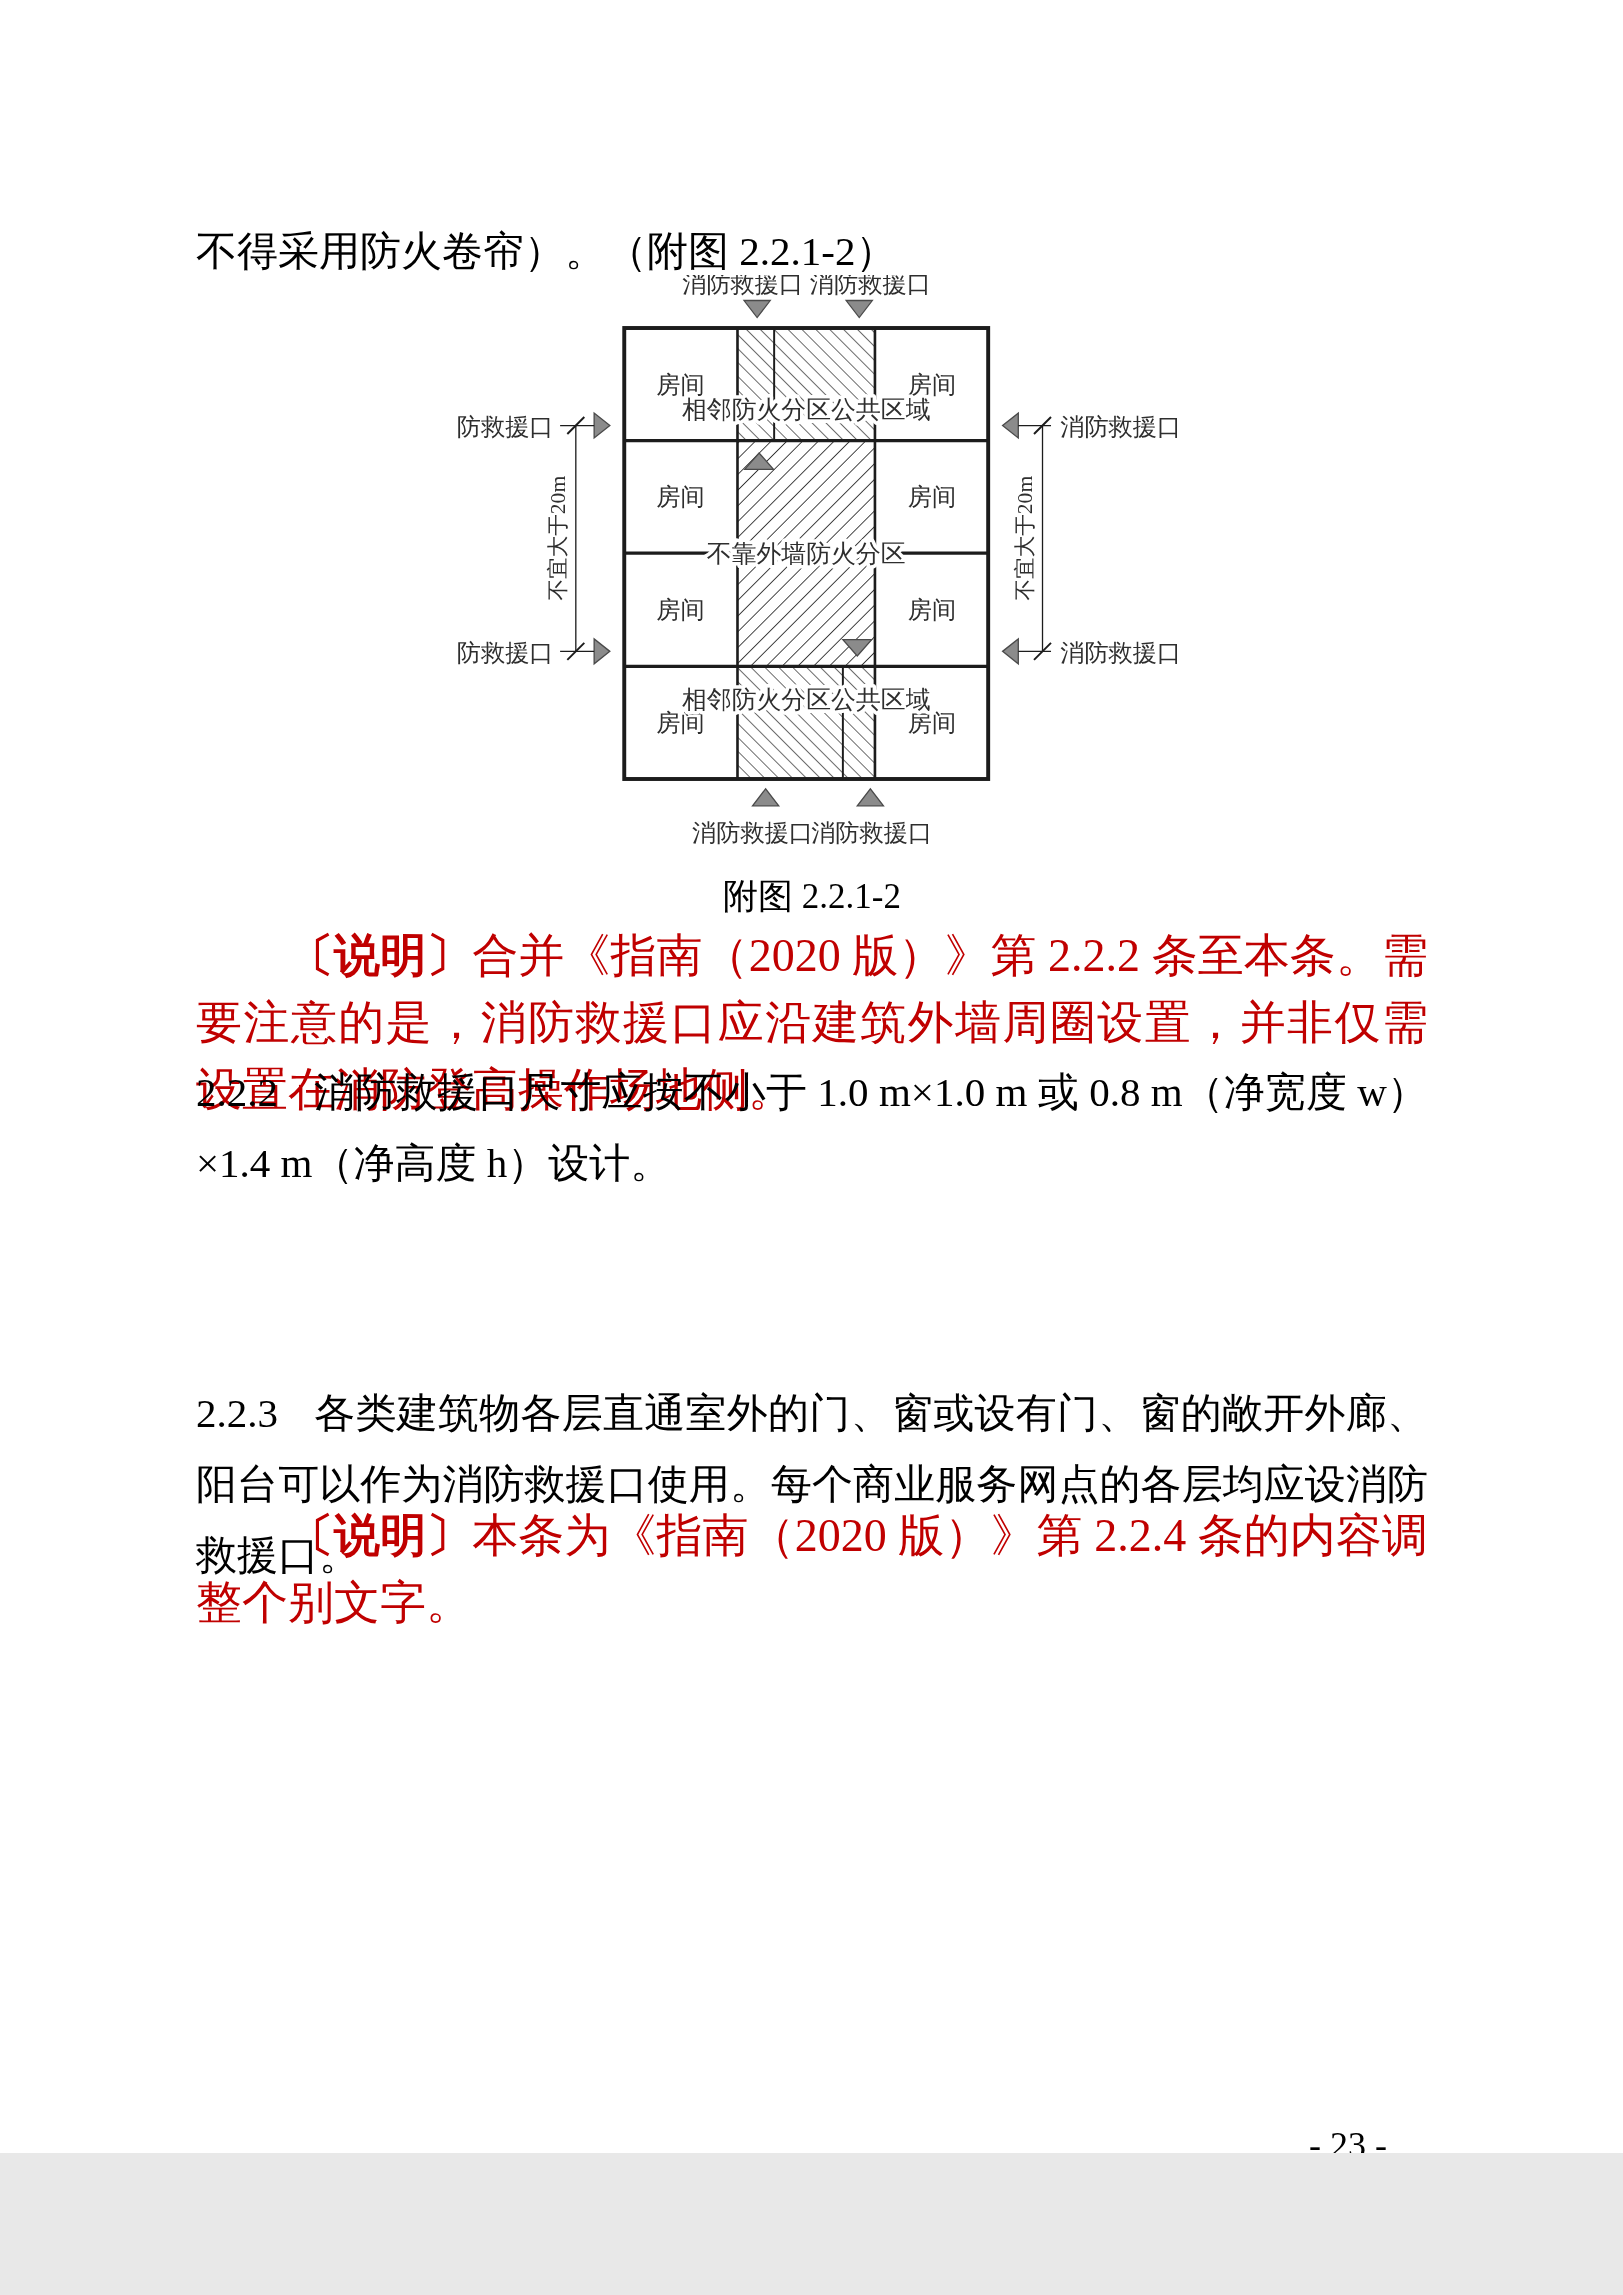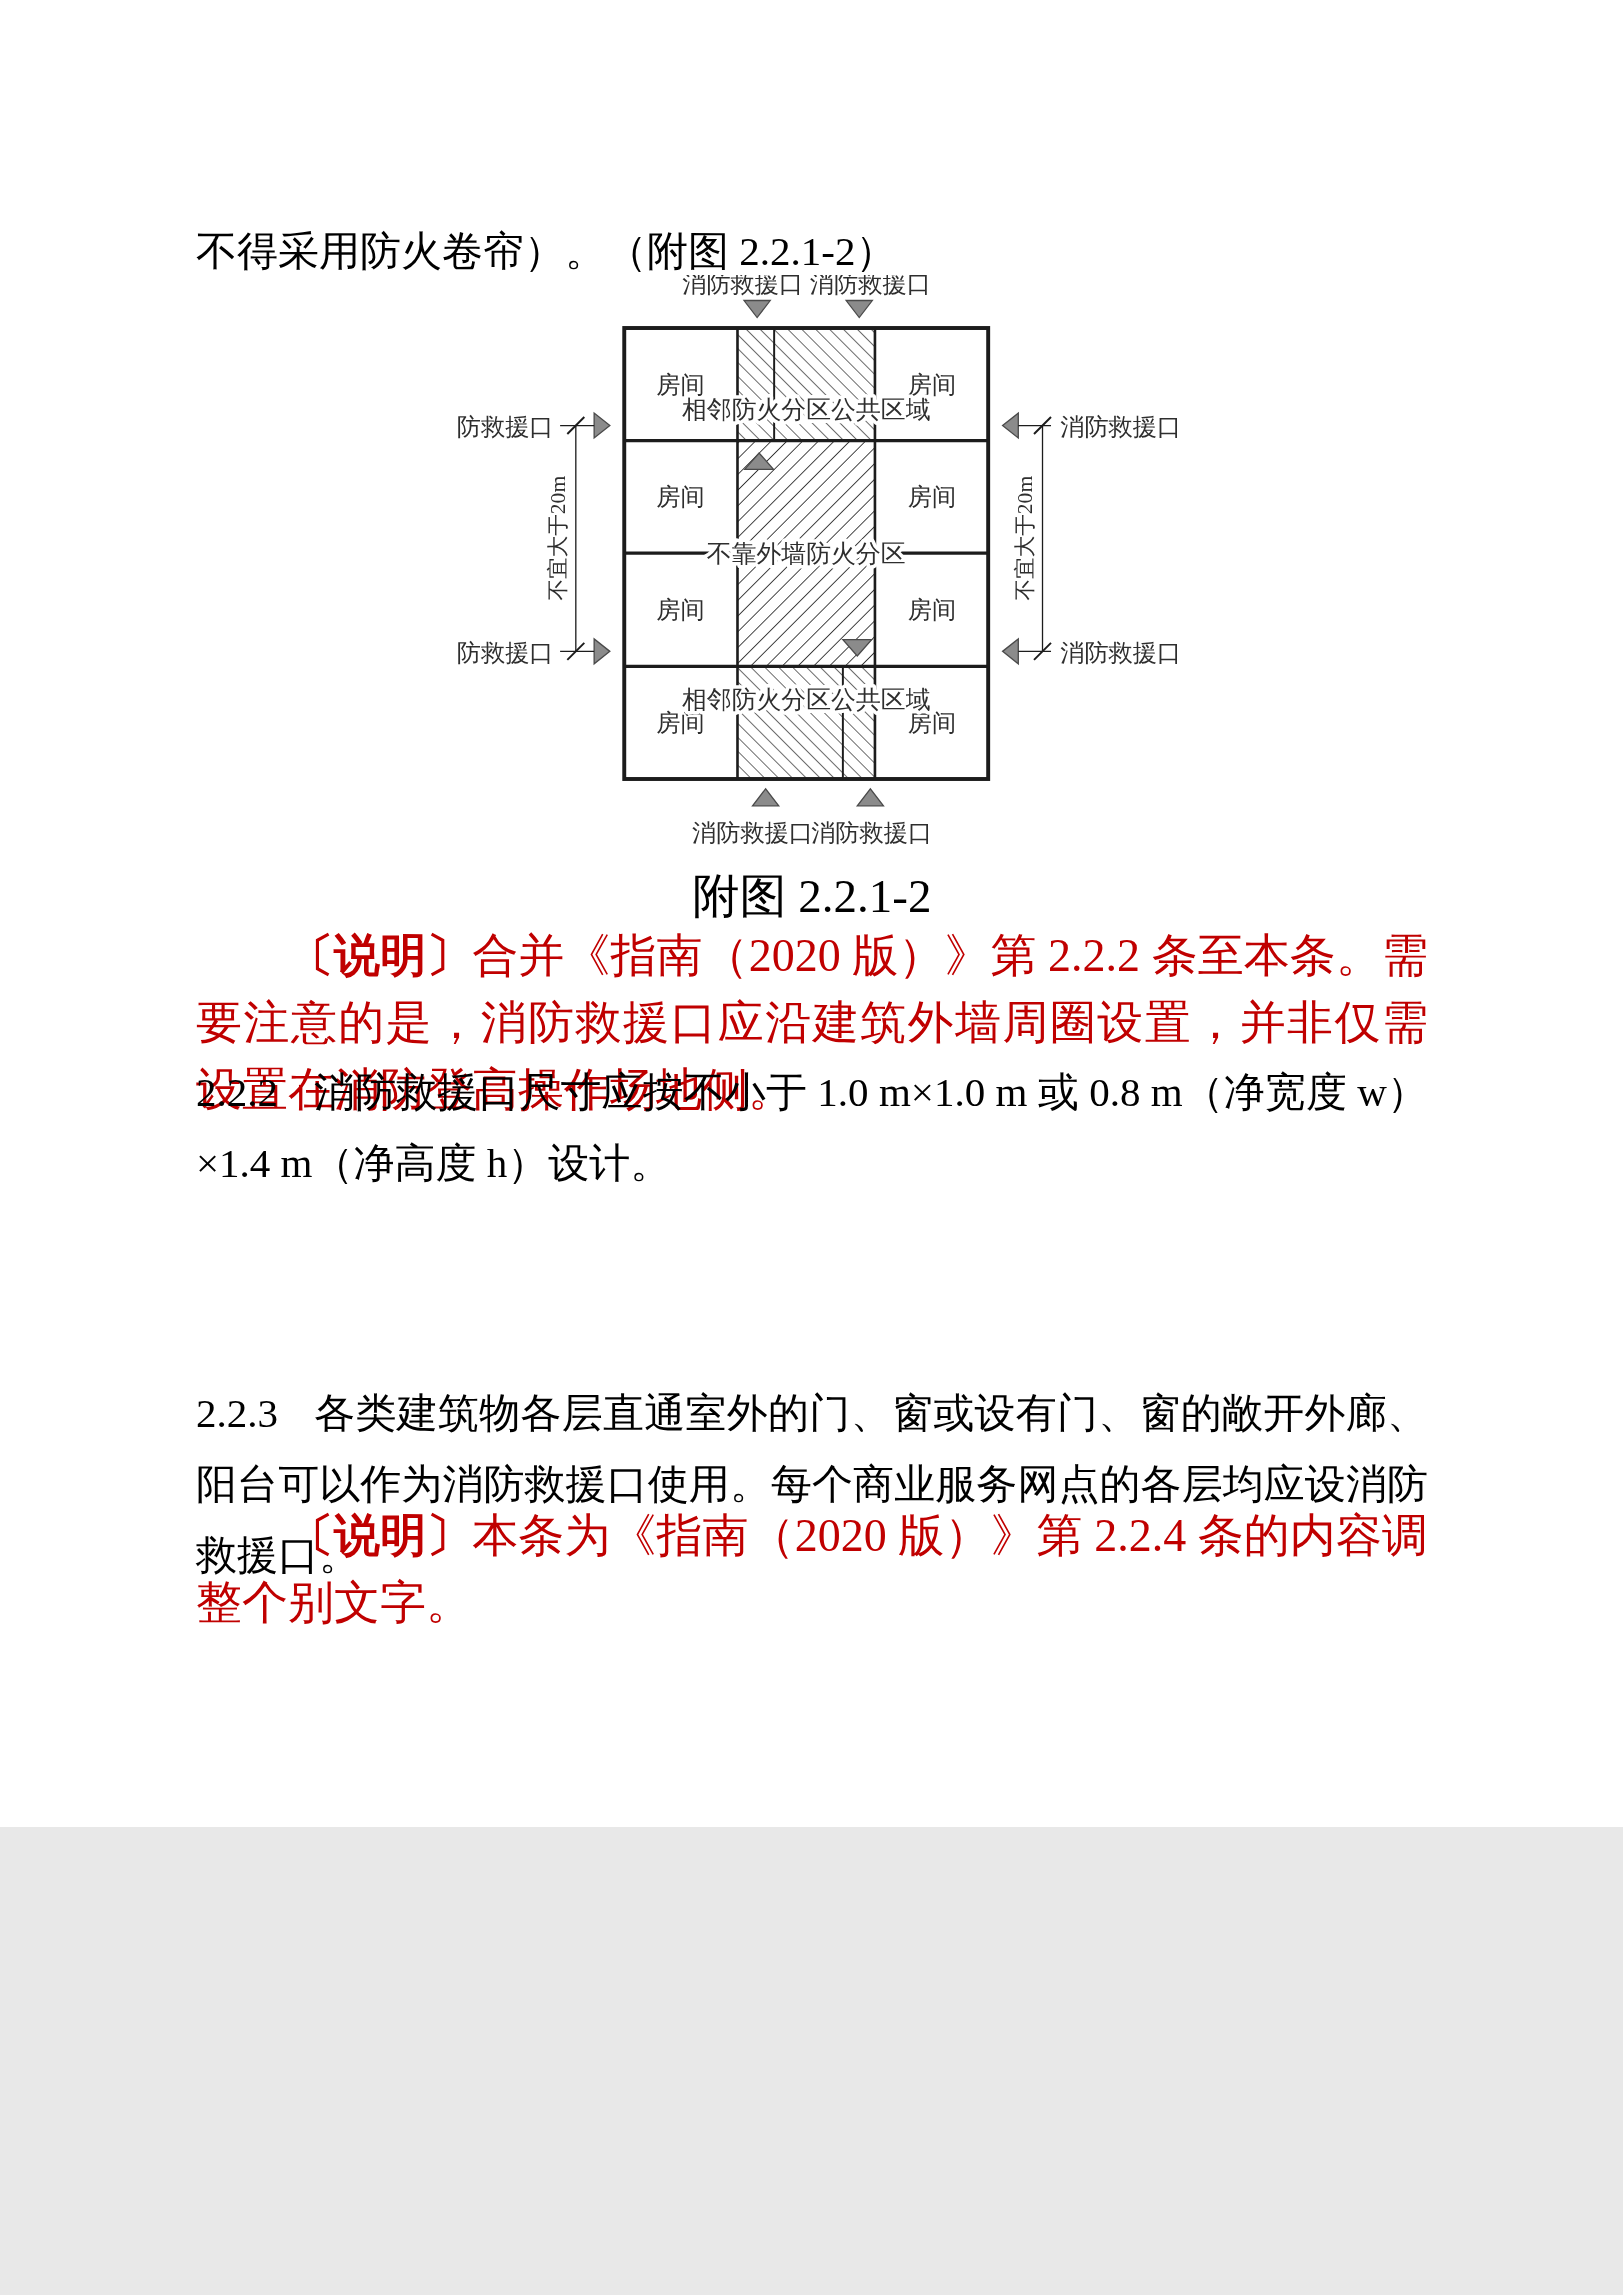--- a/index.html
+++ b/index.html
@@ -1,19 +1,19 @@
 <!DOCTYPE html>
 <html style="font-size:10.5px"><head>
 <meta charset="utf-8">
 <style>
   html, body { margin: 0; padding: 0; background: #e8e8e8; }
   .page {
     position: relative;
     width: 1623px;
-    height: 1827px;
+    height: 2153px;
     margin: 0 auto;
     background: #ffffff;
     overflow: hidden;
     font-family: "Liberation Serif", "DejaVu Serif", serif;
     color: #000;
   }
   p.body-text {
     position: absolute;
     left: 196px;
     width: 1232px;
@@ -38,21 +38,21 @@
   }
   .note-label { font-weight: bold; }
   .clause-num { margin-right: 36px; }
   .caption {
     position: absolute;
     left: 196px;
     top: 875px;
     width: 1232px;
     margin: 0;
     text-align: center;
-    font-size: 47px;
+    font-size: 35px;
     line-height: 43px;
     color: #000000;
   }
   .page-number {
     position: absolute;
     top: 2126px;
     left: 1276px;
     width: 144px;
     text-align: center;
     font-size: 36px;

